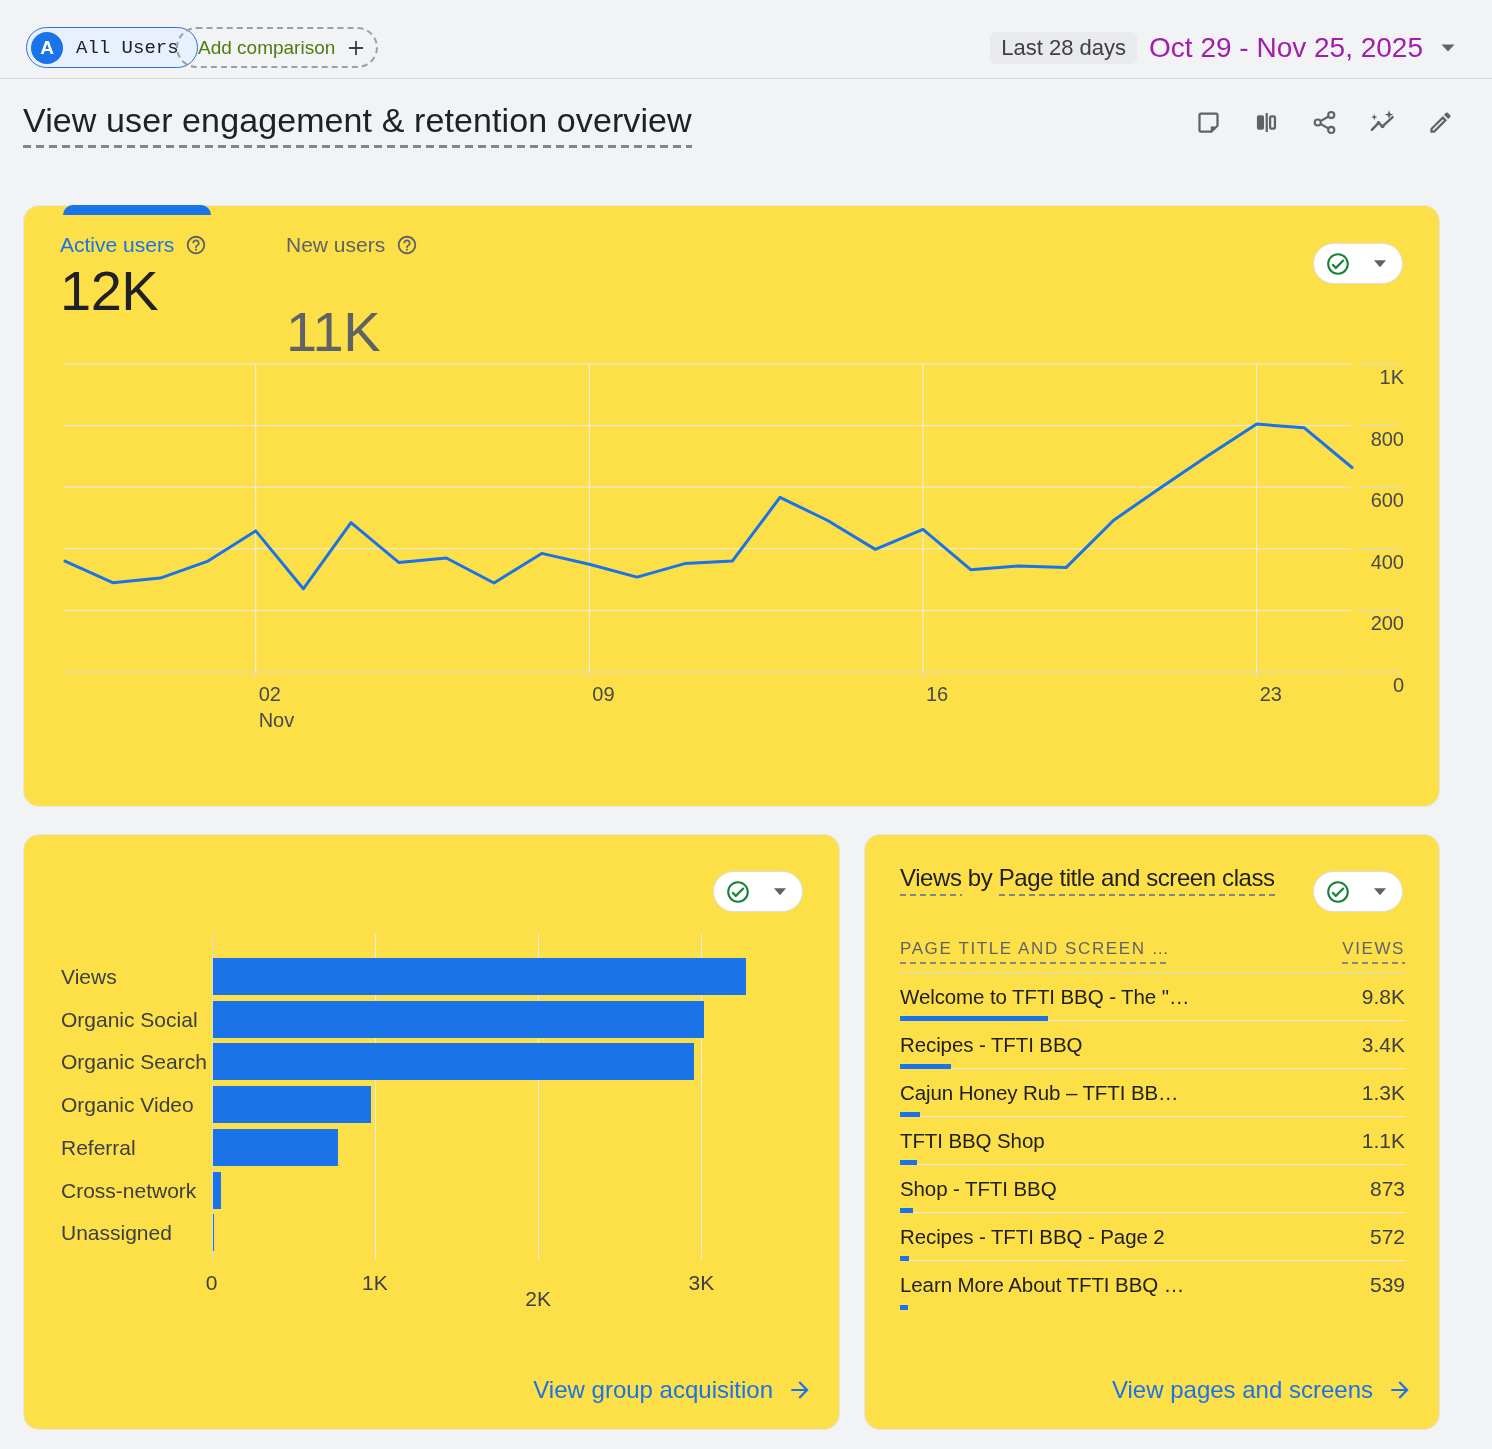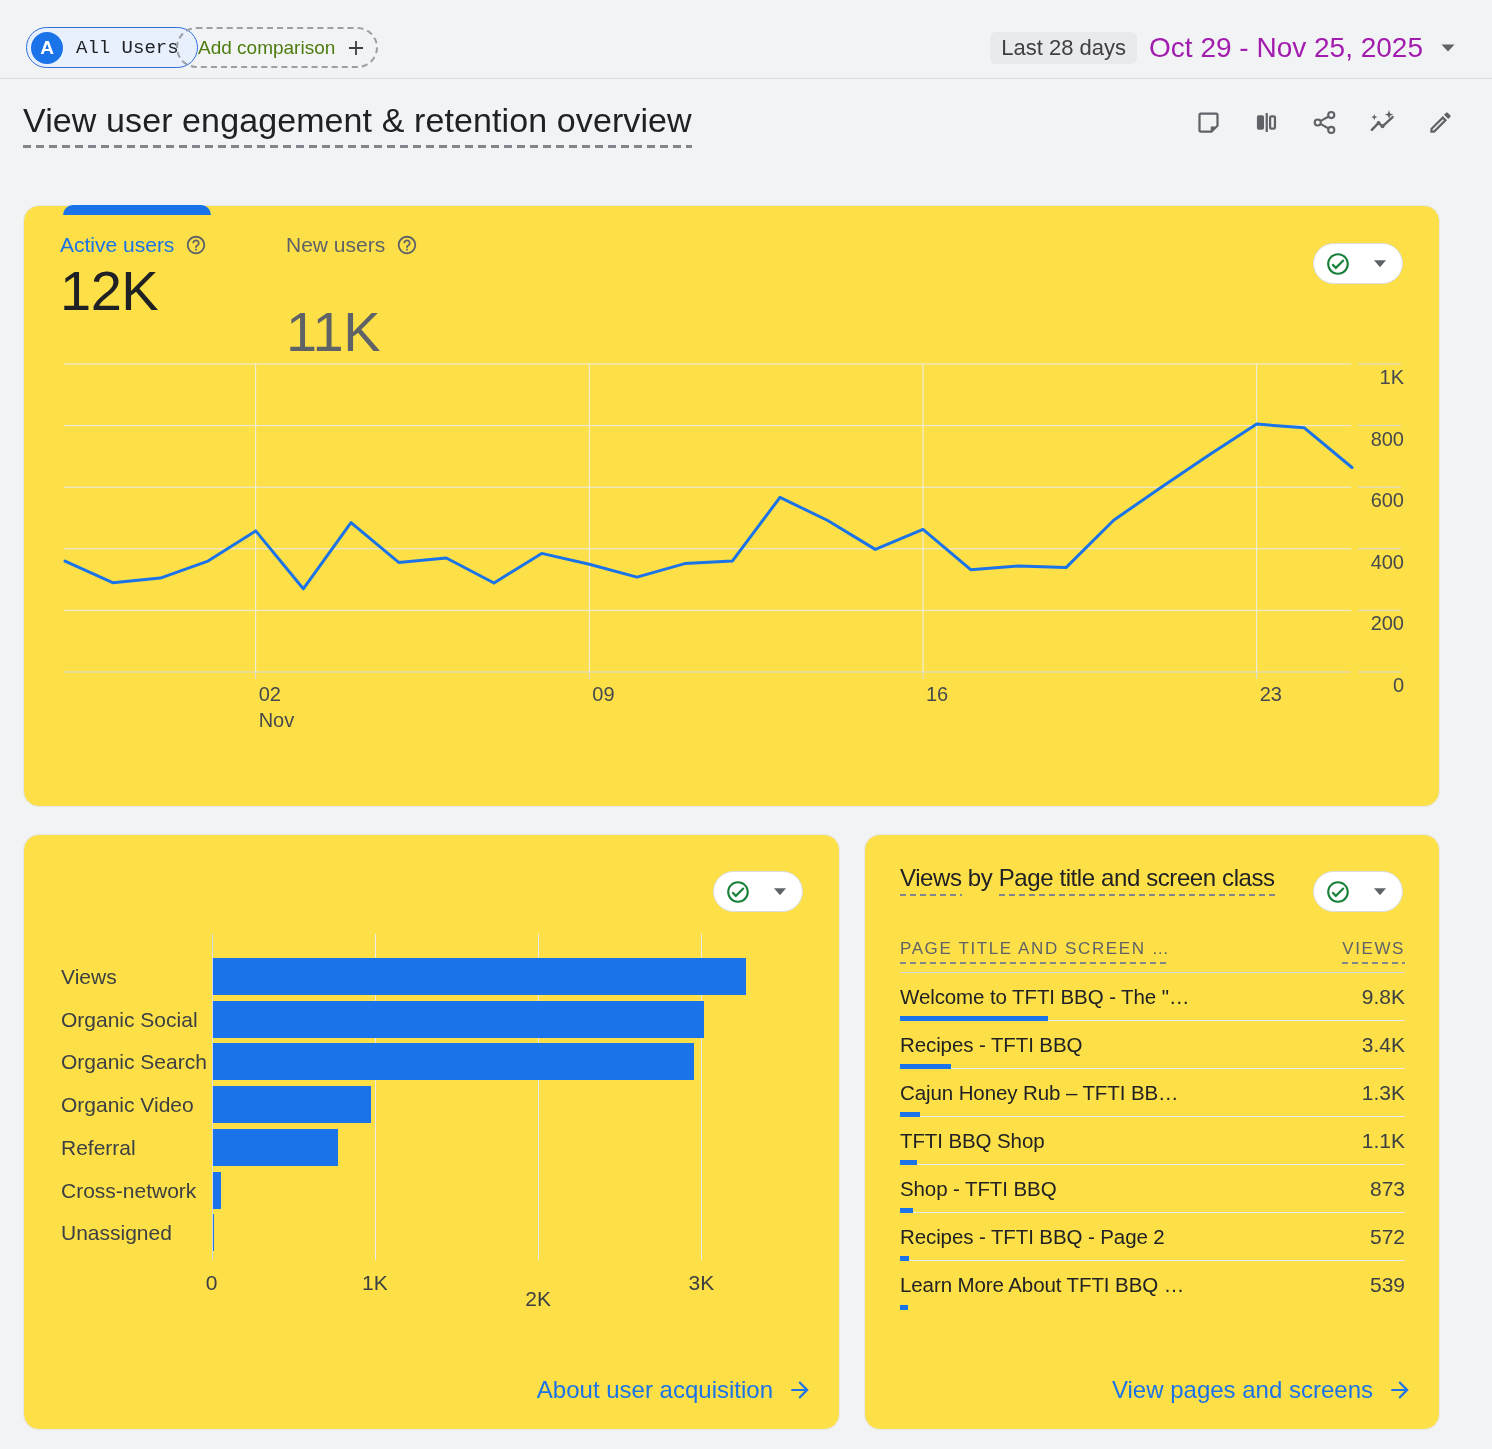--- a/index.html
+++ b/index.html
@@ -241,21 +241,21 @@
         <div class="hbar" style="left: 188.5px; top: 251.1px; width: 158.401px; height: 37px;"></div>
         <div class="bar-label" style="left: 37px; top: 301.8px;">Referral</div>
         <div class="hbar" style="left: 188.5px; top: 293.8px; width: 125.741px; height: 37px;"></div>
         <div class="bar-label" style="left: 37px; top: 344.5px;">Cross-network</div>
         <div class="hbar" style="left: 188.5px; top: 336.5px; width: 8.165px; height: 37px;"></div>
         <div class="bar-label" style="left: 37px; top: 387.2px;">Unassigned</div>
         <div class="hbar" style="left: 188.5px; top: 379.2px; width: 1.9596px; height: 37px;"></div>
       </div>
 
     <div class="card-link">
-      <span>About user acquisition</span>
+      <span>View group acquisition</span>
       <svg width="26" height="26" viewBox="0 0 24 24">
           <path fill="#1a73e8" d="M12 4l-1.41 1.41L16.17 11H4v2h12.17l-5.58 5.59L12 20l8-8z"></path>
         </svg>
     </div>
   </div>
 
   <div id="pages-card" class="card">
     <div class="card-title">
       <span class="dash-u">Views</span><span> by </span><span class="dash-u">Page title and screen class</span>
     </div>

